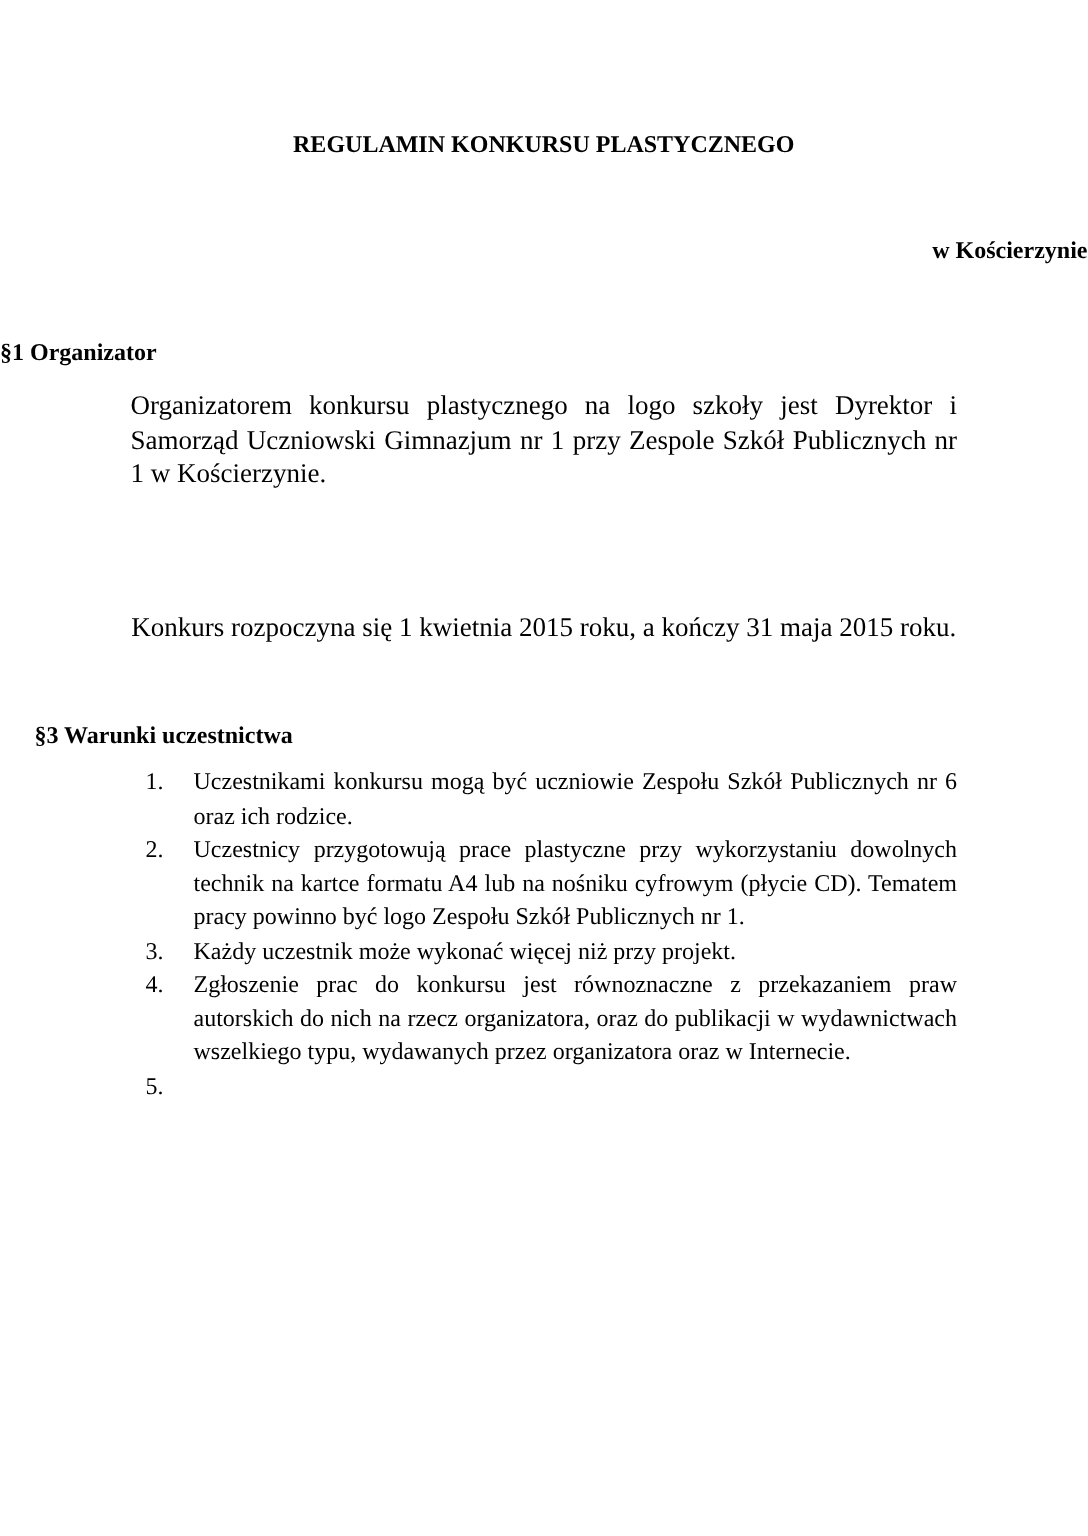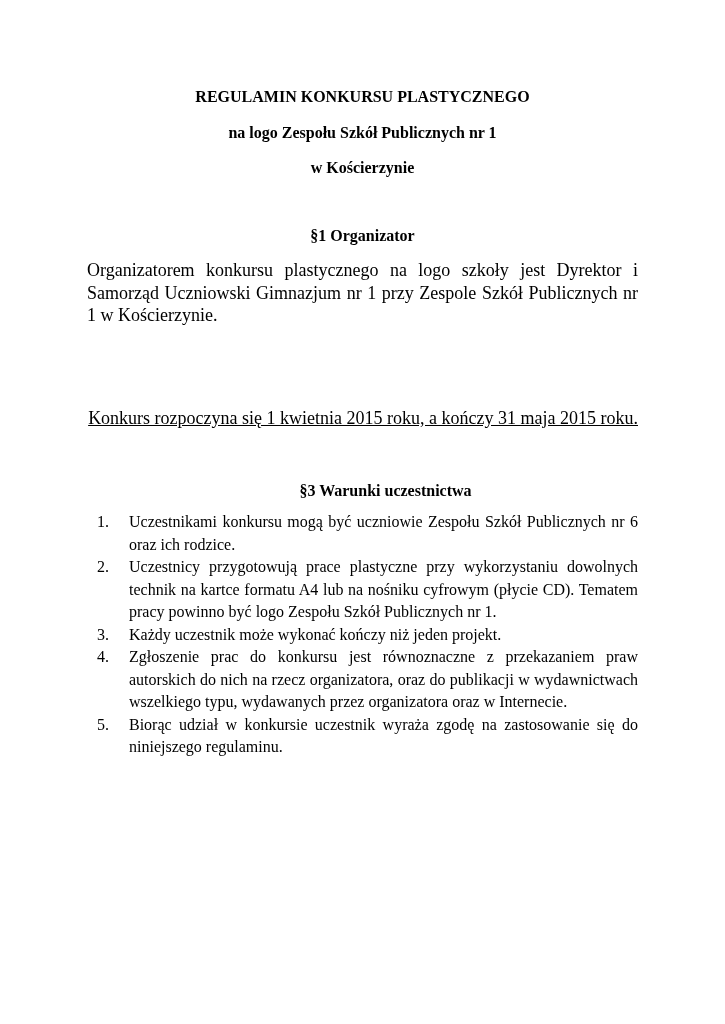--- a/index.html
+++ b/index.html
@@ -28,36 +28,35 @@
       width: 725px;
       text-align: center;
       font-weight: bold;
       font-size: 16px;
       line-height: 20px;
     }
     .heading {
       position: absolute;
       left: 0;
       width: 725px;
-      text-align: center;
+      text-align: left;
       font-weight: bold;
       font-size: 16px;
       line-height: 20px;
     }
     .para {
       position: absolute;
       left: 87px;
       width: 551px;
       font-size: 18px;
       line-height: 22.5px;
       text-align: justify;
     }
     .para-nojust {
-      text-align: right;
-      text-decoration: underline;
+      text-align: center;
     }
     .list {
       position: absolute;
       left: 97px;
       width: 541px;
       margin: 0;
       padding: 0;
       list-style: none;
       font-size: 16px;
       line-height: 22.5px;
@@ -72,46 +71,44 @@
       left: 0;
       top: 0;
     }
   </style>
 </head>
 <body>
 
 <div class="page">
 
   <div class="title" style="top:87px;">REGULAMIN KONKURSU PLASTYCZNEGO</div>
-  <div class="title" style="top:123px;">na logo Zespołu Szkół Publicznych nr 1</div>
-  <div class="title" style="top:158px;">w Kościerzynie</div>
+  <div class="title" style="top:158px;text-align:right;">w Kościerzynie</div>
 
   <div class="heading" style="top:226px;">§1 Organizator</div>
   <div class="para" style="top:259px;">Organizatorem konkursu plastycznego na logo szkoły jest Dyrektor i Samorząd Uczniowski Gimnazjum nr 1 przy Zespole Szkół Publicznych nr 1 w Kościerzynie.</div>
 
   <div class="para para-nojust" style="top:407px;">Konkurs rozpoczyna się 1 kwietnia 2015 roku, a kończy 31 maja 2015 roku.</div>
 
   <div class="heading" style="top:481px;margin-left:23px;">§3 Warunki uczestnictwa</div>
 
   <ul class="list" style="top:511px;">
     <li>
       <span class="num">1.</span>
       <span>Uczestnikami konkursu mogą być uczniowie Zespołu Szkół Publicznych nr 6 oraz ich rodzice.</span>
     </li>
     <li>
       <span class="num">2.</span>
       <span>Uczestnicy przygotowują prace plastyczne przy wykorzystaniu dowolnych technik na kartce formatu A4 lub na nośniku cyfrowym (płycie CD). Tematem pracy powinno być logo Zespołu Szkół Publicznych nr 1.</span>
     </li>
     <li>
       <span class="num">3.</span>
-      <span>Każdy uczestnik może wykonać kończy niż jeden projekt.</span>
+      <span>Każdy uczestnik może wykonać więcej niż przy projekt.</span>
     </li>
     <li>
       <span class="num">4.</span>
       <span>Zgłoszenie prac do konkursu jest równoznaczne z przekazaniem praw autorskich do nich na rzecz organizatora, oraz do publikacji w wydawnictwach wszelkiego typu, wydawanych przez organizatora oraz w Internecie.</span>
     </li>
     <li>
       <span class="num">5.</span>
-      <span>Biorąc udział w konkursie uczestnik wyraża zgodę na zastosowanie się do niniejszego regulaminu.</span>
     </li>
   </ul>
 
 </div>
 
 </body></html>

